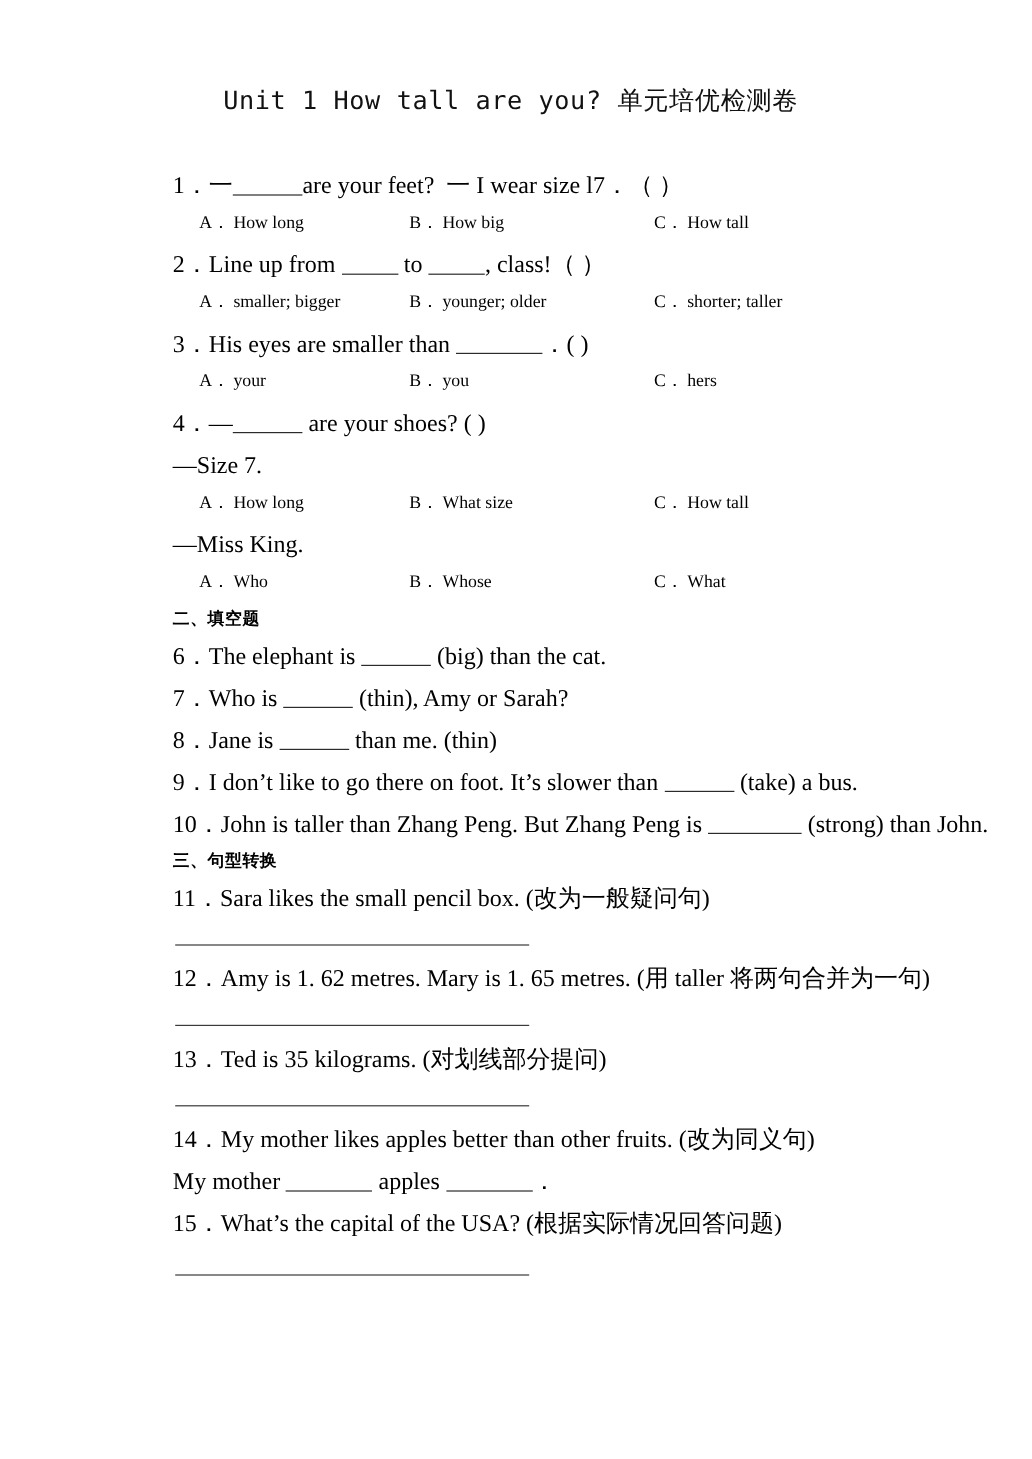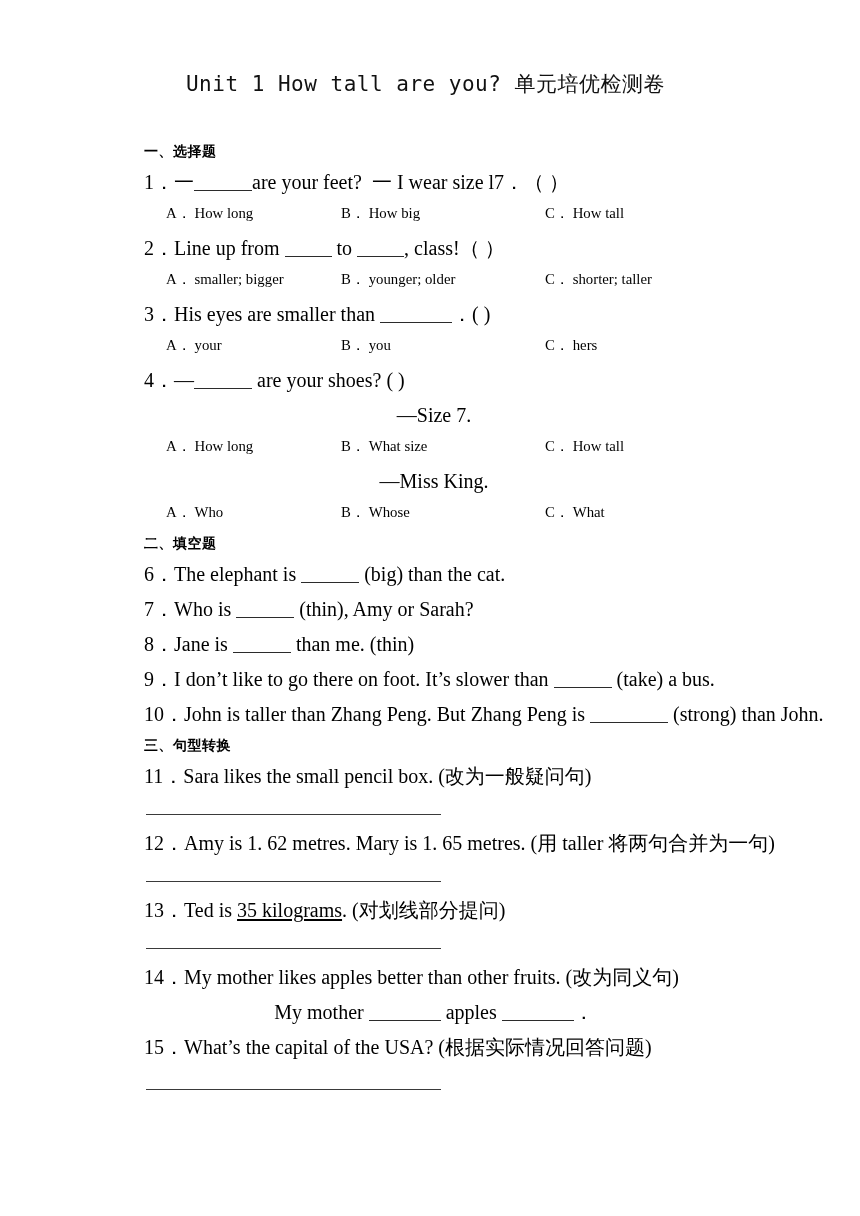--- a/index.html
+++ b/index.html
@@ -65,21 +65,21 @@
   }
   .q .num {
     display: inline-block;
     min-width: 26px;
   }
   .q .num.wide {
     min-width: 33px;
   }
 
   
-  .q.cont { margin-left: 0; text-align: center; }
+  .q.cont { margin-left: 0; }
 
   
   .opts {
     position: relative;
     height: 18px;
     margin: 0 0 13px 0;
     font-size: 14.8px;
   }
   .opt {
     position: absolute;
@@ -96,21 +96,21 @@
     display: inline-block;
     border-bottom: 1px solid #2b2b2b;
     vertical-align: -2px;
     height: 12px;
   }
   .bl-s  { width: 47px; }
   .bl-m  { width: 58px; }
   .bl-l  { width: 72px; }
   .bl-xl { width: 78px; }
 
-  .uline { text-decoration: underline; text-underline-offset: 2px; }
+  .uline { text-underline-offset: 2px; }
 
   
   .sp { display: inline-block; width: 5px; }
   .sp-wide { display: inline-block; width: 10px; }
 
   
   .answer-line {
     width: 295px;
     height: 0;
     border-top: 1.4px solid #3a3a3a;
@@ -122,21 +122,20 @@
 </style>
 </head>
 <body>
 
 <div class="page">
 
   <div class="doc-title">Unit 1 How tall are you? 单元培优检测卷</div>
 
   <div class="content">
 
-    <div class="section-head">一、选择题</div>
 
     <div class="q">
       <span class="num">1．</span><span class="dash">一</span><span class="blank bl-m"></span><span>are your feet?</span><span class="sp-wide"></span><span>一 I wear size l7．（  ）</span>
     </div>
     <div class="opts">
       <span class="opt a"><span class="lab">A．</span><span>How long</span></span>
       <span class="opt b"><span class="lab">B．</span><span>How big</span></span>
       <span class="opt c"><span class="lab">C．</span><span>How tall</span></span>
     </div>
 

